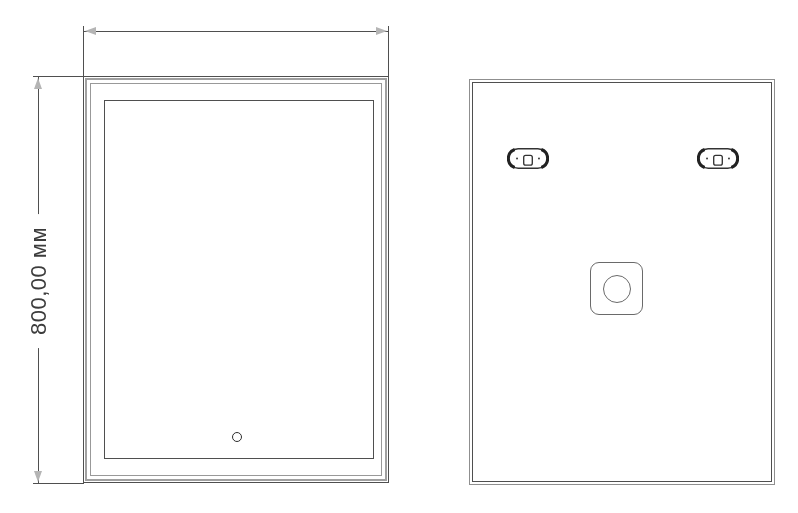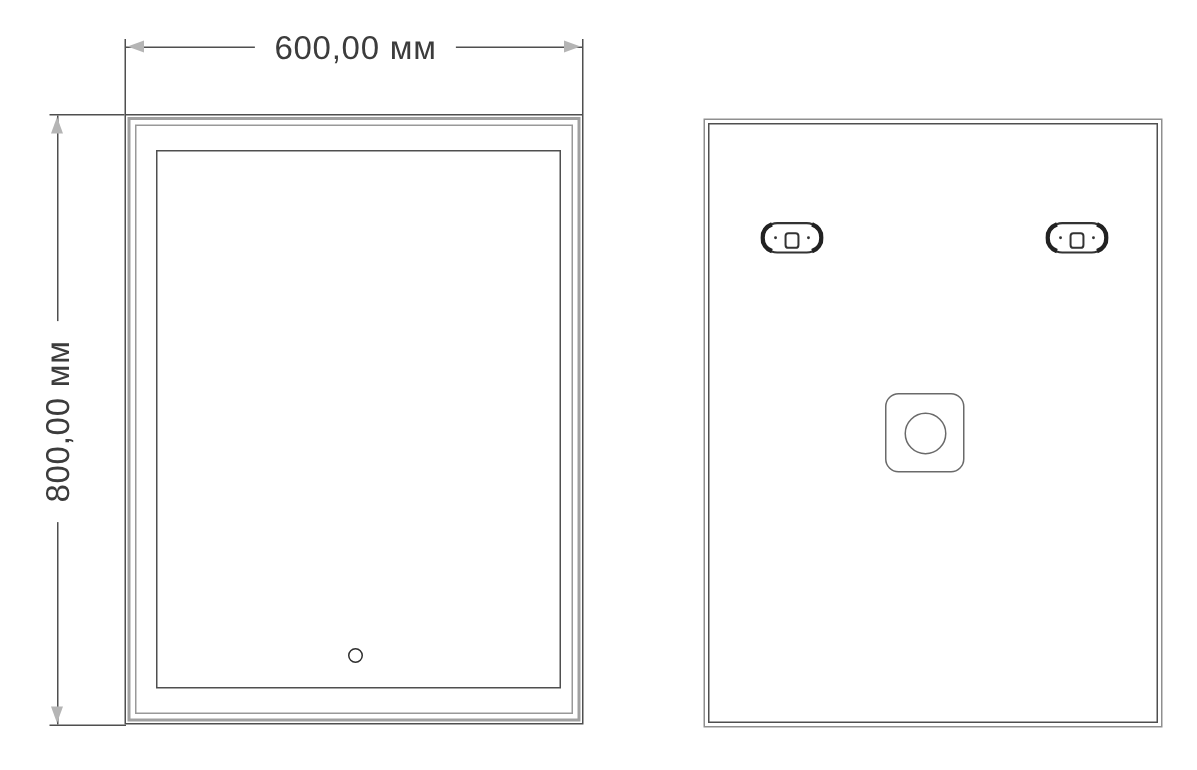--- a/index.html
+++ b/index.html
@@ -91,21 +91,20 @@
 </head>
 <body>
 
 <div class="canvas">
 
   <div class="abs ext-line-v" style="left:83px;top:26px;height:50px;"></div>
   <div class="abs ext-line-v" style="left:388px;top:26px;height:50px;"></div>
   <div class="abs dim-line-h" style="left:84px;top:31px;width:304px;"></div>
   <div class="abs arrow arrow-left" style="left:85px;top:27px;"></div>
   <div class="abs arrow arrow-right" style="left:376px;top:27px;"></div>
-  <div class="abs dim-label dim-label-h" style="left:237px;top:32px;">600,00 мм</div>
 
   <div class="abs ext-line-h" style="left:33px;top:76px;width:50px;"></div>
   <div class="abs ext-line-h" style="left:33px;top:483px;width:51px;"></div>
   <div class="abs dim-line-v" style="left:38px;top:77px;height:406px;"></div>
   <div class="abs arrow arrow-up" style="left:34px;top:78px;"></div>
   <div class="abs arrow arrow-down" style="left:34px;top:471px;"></div>
   <div class="abs dim-label dim-label-v" style="left:39px;top:281px;">800,00 мм</div>
 
   <div class="abs front-outer">
     <div class="front-band"></div>

